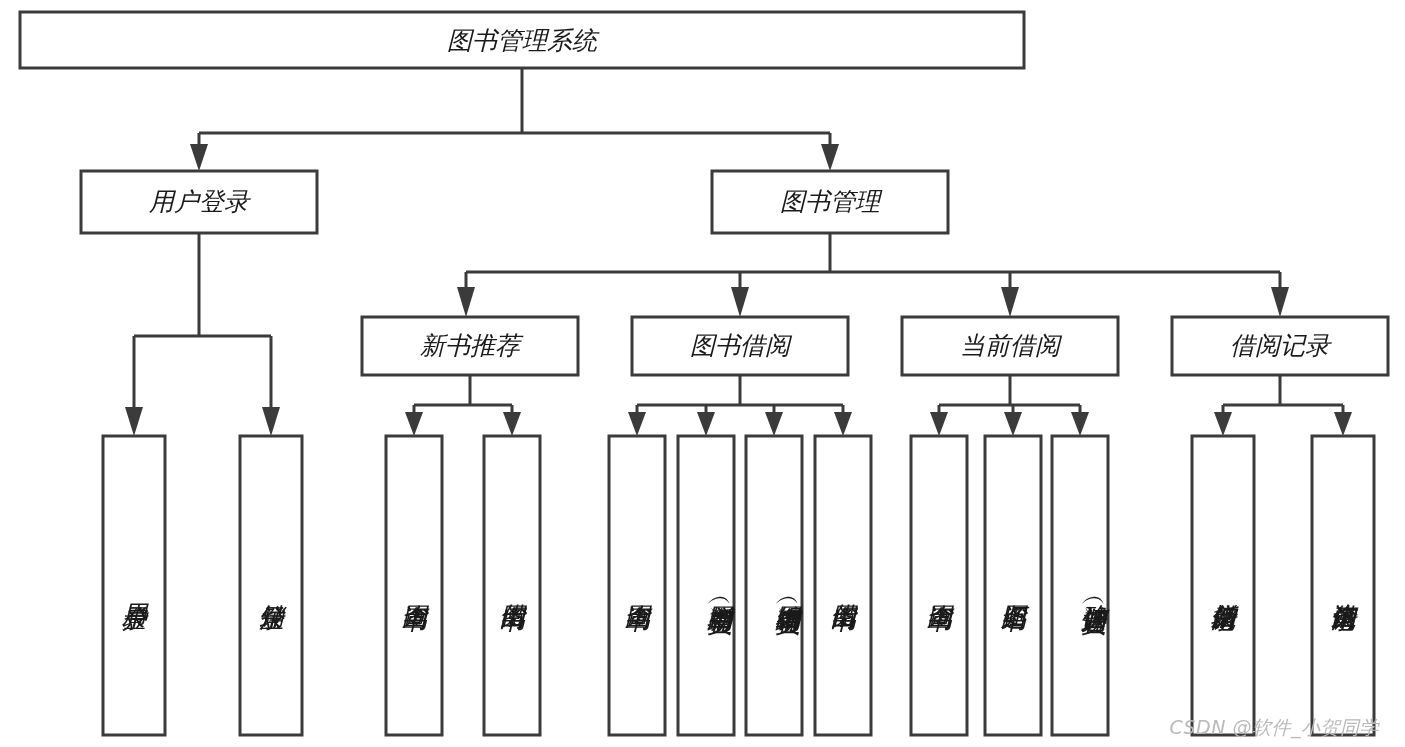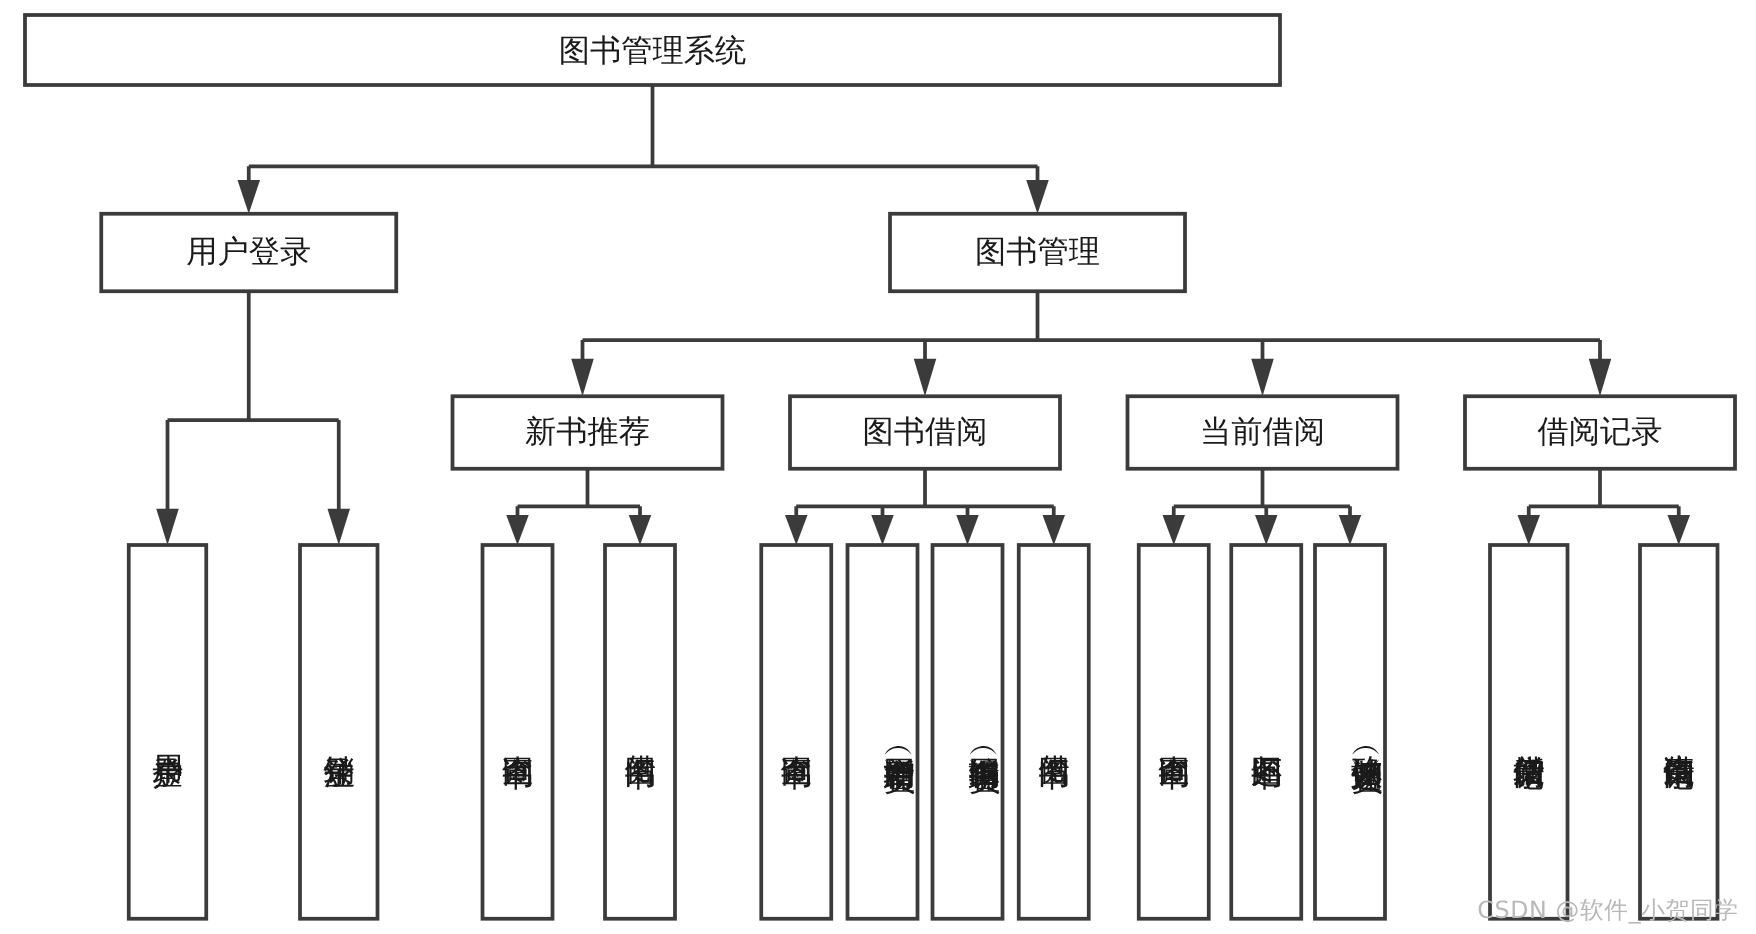--- a/index.html
+++ b/index.html
@@ -11,20 +11,21 @@
     width: 1405px;
     height: 747px;
     font-family: "DejaVu Sans", "Liberation Sans", sans-serif;
     overflow: hidden;
   }
   #diagram-root {
     position: relative;
     width: 1405px;
     height: 747px;
     background: #ffffff;
+    font-style: italic;
   }
   svg#flow-svg {
     position: absolute;
     left: 0;
     top: 0;
     width: 1405px;
     height: 747px;
   }
   .node-box {
     fill: #ffffff;
@@ -59,21 +60,21 @@
     text-orientation: upright;
     display: flex;
     align-items: center;
     justify-content: center;
     text-align: center;
     letter-spacing: 1px;
     pointer-events: none;
   }
   .watermark {
     position: absolute;
-    right: 14px;
+    right: 26px;
     bottom: 6px;
     font-family: "DejaVu Sans", "Liberation Sans", sans-serif;
     font-size: 19px;
     color: #b9b9b9;
     letter-spacing: 0.5px;
     white-space: nowrap;
   }
 </style>
 </head>
 <body>

